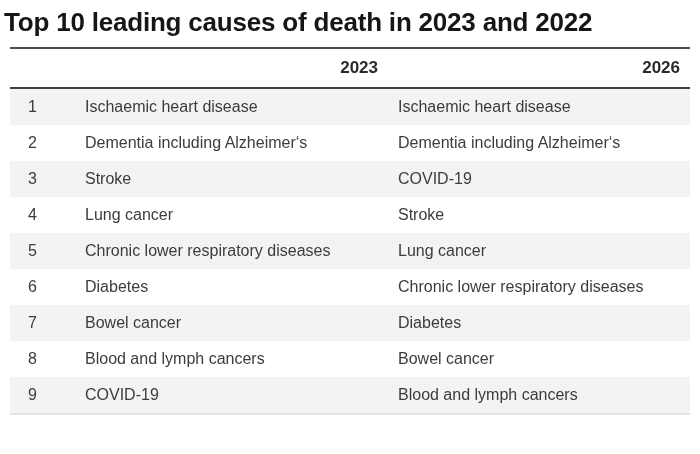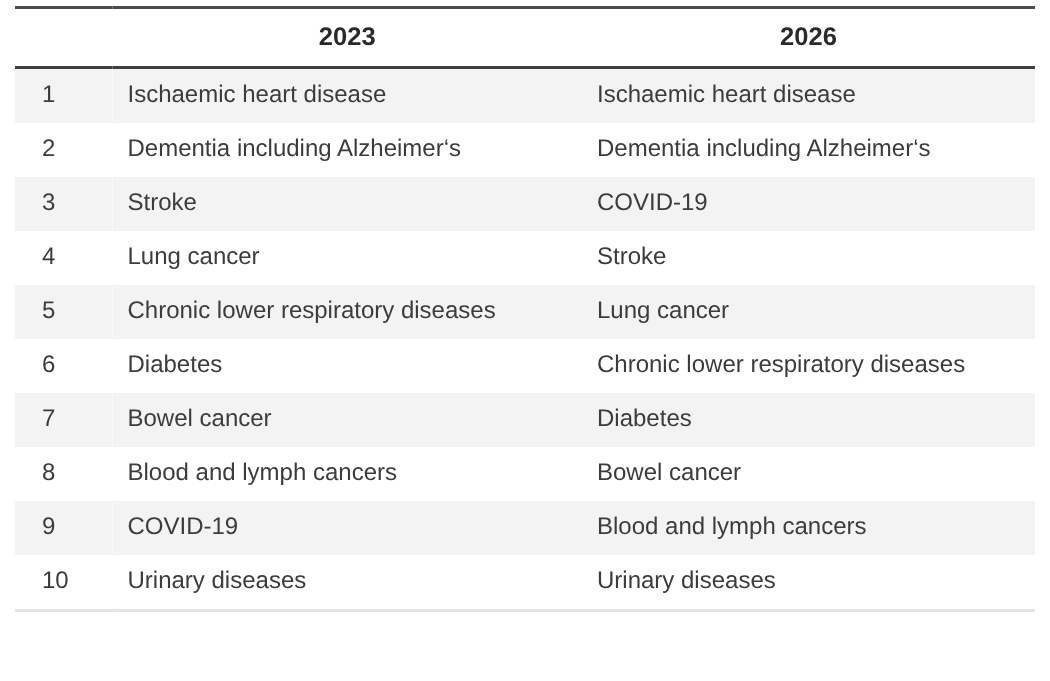--- a/index.html
+++ b/index.html
@@ -29,21 +29,21 @@
     width: 680px;
     border-collapse: collapse;
     table-layout: fixed;
     border-top: 2px solid #4d4d4d;
     border-bottom: 2px solid #e4e4e4;
   }
   col.c-rank { width: 65px; }
   col.c-2023 { width: 313px; }
   col.c-2022 { width: 302px; }
   thead th {
-    text-align: center;
+    text-align: right;
     font-size: 17px;
     line-height: 22px;
     font-weight: 700;
     color: #2a2a2a;
     padding: 8px 10px 8px 10px;
     border-bottom: 2px solid #3f3f3f;
   }
   tbody td {
     font-size: 16px;
     line-height: 24px;
@@ -60,20 +60,21 @@
     background: #f3f3f3;
   }
   tbody tr:nth-child(even) {
     background: #ffffff;
   }
 </style>
 </head>
 <body>
 
 <div class="page">
+  <h1 class="page-title">Top 10 leading causes of death in 2023 and 2022</h1>
 
   <table class="causes-table">
     <colgroup>
       <col class="c-rank">
       <col class="c-2023">
       <col class="c-2022">
     </colgroup>
     <thead>
       <tr>
         <th></th>
@@ -120,20 +121,15 @@
       <tr>
         <td class="rank">8</td>
         <td>Blood and lymph cancers</td>
         <td>Bowel cancer</td>
       </tr>
       <tr>
         <td class="rank">9</td>
         <td>COVID-19</td>
         <td>Blood and lymph cancers</td>
       </tr>
-      <tr>
-        <td class="rank">10</td>
-        <td>Urinary diseases</td>
-        <td>Urinary diseases</td>
-      </tr>
     </tbody>
   </table>
 </div>
 
 </body></html>

